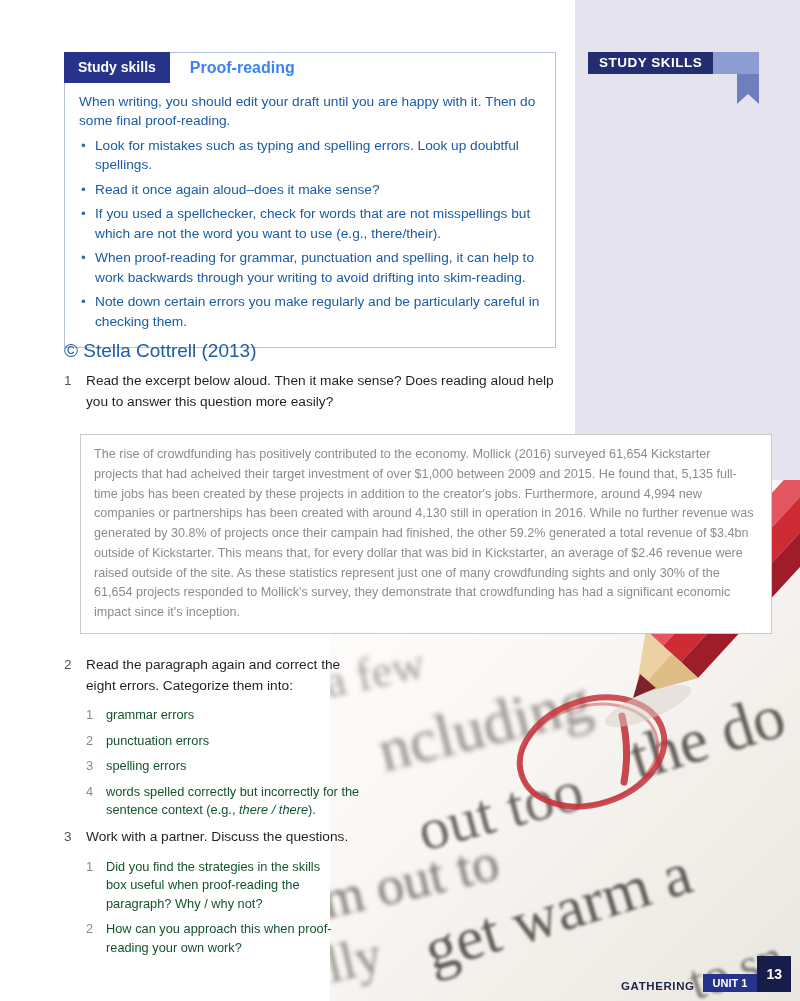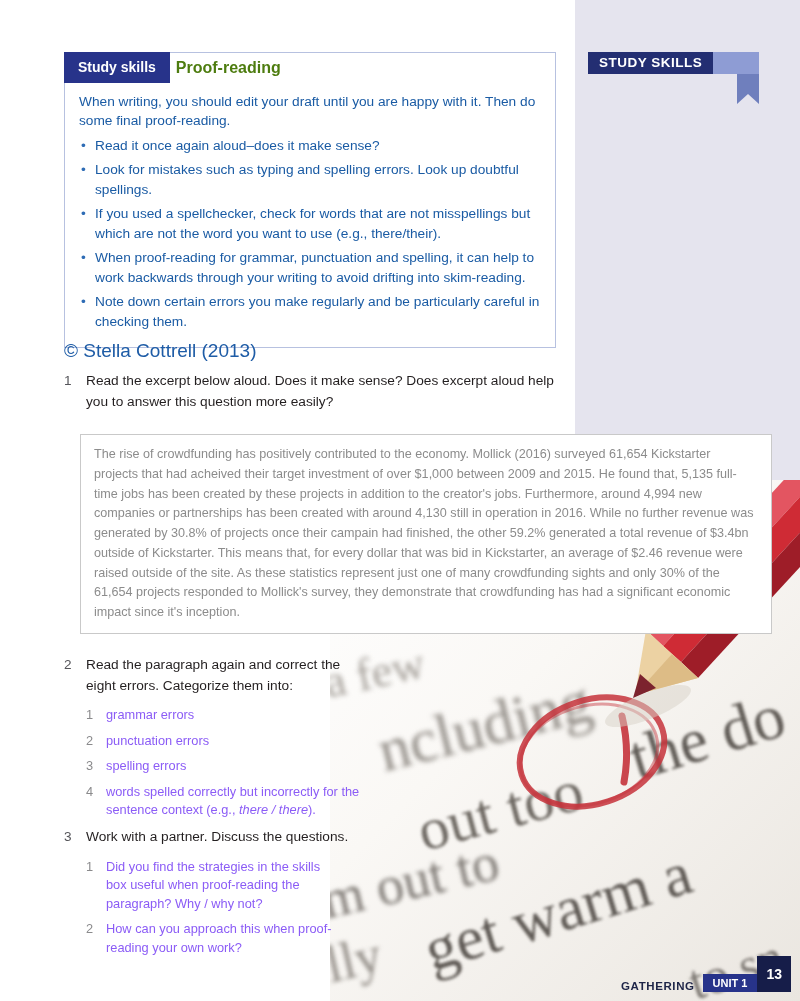--- a/index.html
+++ b/index.html
@@ -14,42 +14,42 @@
   .banner-label{background:#232e72;color:#fff;font-weight:bold;font-size:13.5px;
                 letter-spacing:.5px;padding:3px 11px;line-height:16px;height:16px;}
   .banner-ribbon{width:46px;height:54px;position:relative;}
 
   
   .skills-box{position:absolute;left:64px;top:52px;width:492px;background:#fff;
               border:1px solid #b7c1e0;z-index:2;box-sizing:border-box;}
   .skills-header{display:flex;align-items:center;height:30px;}
   .skills-tab{background:#27338a;color:#fff;font-weight:bold;font-size:14px;height:31px;
               line-height:31px;padding:0 14px;margin:-1px 0 0 -1px;flex:none;}
-  .skills-title{color:#4d7c0f;font-weight:bold;font-size:16px;padding-left:6px;}
+  .skills-title{color:#3b82f6;font-weight:bold;font-size:16px;padding-left:20px;}
   .skills-body{padding:7px 12px 11px 12px;color:#1a5ba4;font-size:13.7px;line-height:1.42;}
   .skills-intro{margin:2px 0 4px 2px;}
   .skills-bullets{list-style:none;margin:0;padding:0;}
   .skills-bullets li{position:relative;padding-left:18px;margin:5px 0;}
   .skills-bullets li::before{content:"\2022";position:absolute;left:4px;color:#2e6cb5;}
 
   .attribution{position:absolute;left:64px;top:340px;width:492px;text-align:left;
                color:#1e5ca6;font-size:19px;z-index:2;}
 
   
   .exercise{position:absolute;display:flex;z-index:2;}
   .ex-num{width:22px;flex:none;color:#55555a;font-size:13.6px;line-height:1.5;}
   .ex-right{flex:1;}
   .ex-prompt{color:#231f20;font-size:13.7px;line-height:1.5;}
   .ex1{left:64px;top:371px;width:506px;}
   .ex2{left:64px;top:655px;width:300px;}
   .ex3{left:64px;top:827px;width:320px;}
   .sub-items{margin-top:10px;}
   .sub-item{display:flex;margin:7px 0;}
   .sub-num{width:20px;flex:none;color:#8a8a8c;font-size:12.8px;line-height:1.45;}
-  .sub-text{color:#8b5cf6;font-size:12.8px;line-height:1.45;}
+  .sub-text{color:#14532d;font-size:12.8px;line-height:1.45;}
   .sub-text i{font-style:italic;}
 
   
   .excerpt-box{position:absolute;left:80px;top:434px;width:692px;background:#fff;
                border:1px solid #c9c9c9;padding:10px 13px;z-index:3;box-sizing:border-box;}
   .excerpt-text{color:#8c8c8c;font-size:12.6px;line-height:1.57;}
 
   
   .footer{position:absolute;top:956px;right:9px;display:flex;align-items:flex-end;z-index:4;}
   .footer-section{color:#1d2447;font-weight:bold;font-size:11.5px;letter-spacing:.6px;margin-right:8px;}
@@ -117,35 +117,35 @@
   </div>
 
   <div class="skills-box">
     <div class="skills-header">
       <div class="skills-tab">Study skills</div>
       <div class="skills-title">Proof-reading</div>
     </div>
     <div class="skills-body">
       <p class="skills-intro">When writing, you should edit your draft until you are happy with it. Then do some final proof-reading.</p>
       <ul class="skills-bullets">
+        <li>Look for mistakes such as typing and spelling errors. Look up doubtful spellings.</li>
         <li>Read it once again aloud–does it make sense?</li>
-        <li>Look for mistakes such as typing and spelling errors. Look up doubtful spellings.</li>
         <li>If you used a spellchecker, check for words that are not misspellings but which are not the word you want to use (e.g., there/their).</li>
         <li>When proof-reading for grammar, punctuation and spelling, it can help to work backwards through your writing to avoid drifting into skim-reading.</li>
         <li>Note down certain errors you make regularly and be particularly careful in checking them.</li>
       </ul>
     </div>
   </div>
 
   <div class="attribution">© Stella Cottrell (2013)</div>
 
   <div class="exercise ex1">
     <div class="ex-num">1</div>
     <div class="ex-right">
-      <div class="ex-prompt">Read the excerpt below aloud. Does it make sense? Does excerpt aloud help you to answer this question more easily?</div>
+      <div class="ex-prompt">Read the excerpt below aloud. Then it make sense? Does reading aloud help you to answer this question more easily?</div>
     </div>
   </div>
 
   <div class="excerpt-box">
     <div class="excerpt-text">The rise of crowdfunding has positively contributed to the economy. Mollick (2016) surveyed 61,654 Kickstarter projects that had acheived their target investment of over $1,000 between 2009 and 2015. He found that, 5,135 full-time jobs has been created by these projects in addition to the creator's jobs. Furthermore, around 4,994 new companies or partnerships has been created with around 4,130 still in operation in 2016. While no further revenue was generated by 30.8% of projects once their campain had finished, the other 59.2% generated a total revenue of $3.4bn outside of Kickstarter. This means that, for every dollar that was bid in Kickstarter, an average of $2.46 revenue were raised outside of the site. As these statistics represent just one of many crowdfunding sights and only 30% of the 61,654 projects responded to Mollick's survey, they demonstrate that crowdfunding has had a significant economic impact since it's inception.</div>
   </div>
 
   <div class="exercise ex2">
     <div class="ex-num">2</div>
     <div class="ex-right">

